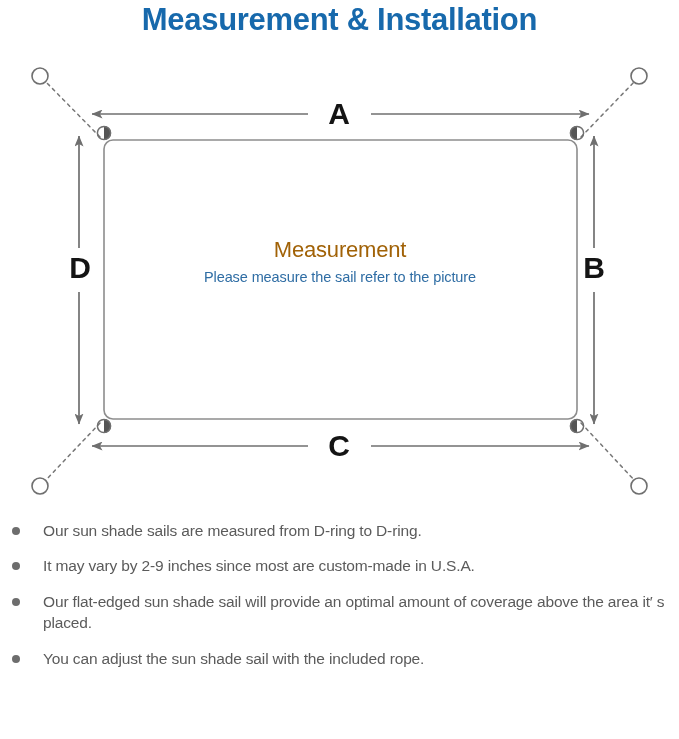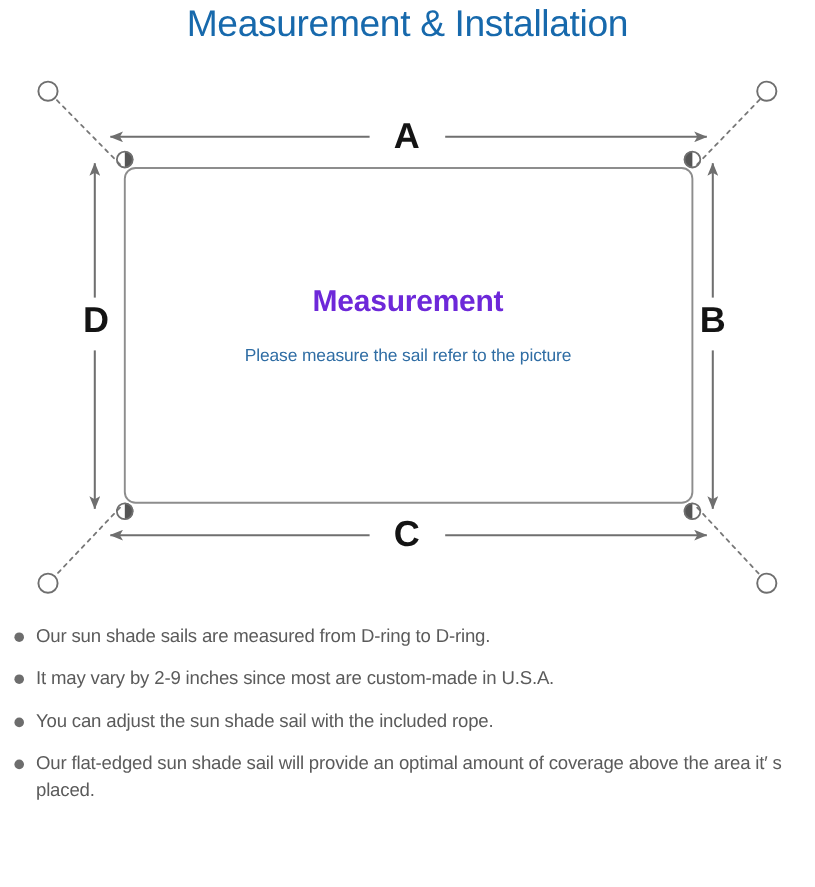--- a/index.html
+++ b/index.html
@@ -20,21 +20,21 @@
   
   .page-title {
     position: absolute;
     left: 0;
     top: 0;
     width: 679px;
     height: 46px;
     line-height: 40px;
     text-align: center;
     font-size: 31px;
-    font-weight: normal;
+    font-weight: bold;
     color: #1769ac;
     letter-spacing: -0.3px;
     white-space: nowrap;
   }
 
   
   .diagram {
     position: absolute;
     left: 0;
     top: 52px;
@@ -63,44 +63,44 @@
   .dim-b { left: 570px; top: 201px; width: 48px; }
 
   .center-block {
     position: absolute;
     left: 130px;
     top: 185px;
     width: 420px;
     text-align: center;
   }
   .center-title {
-    font-size: 25px;
-    font-weight: bold;
-    color: #6d28d9;
+    font-size: 22px;
+    font-weight: normal;
+    color: #a16207;
     line-height: 1.15;
     letter-spacing: -0.2px;
   }
   .center-sub {
-    margin-top: 23px;
+    margin-top: 7px;
     font-size: 14.5px;
     color: #2f6da4;
     line-height: 1.2;
     letter-spacing: -0.1px;
   }
 
   
   .notes {
     position: absolute;
     left: 0;
     top: 520px;
     width: 679px;
   }
   .note-item {
     position: relative;
-    padding-left: 30px;
+    padding-left: 43px;
     padding-right: 6px;
     margin-bottom: 14px;
     font-size: 15.5px;
     line-height: 1.38;
     color: #5b5b5b;
     letter-spacing: -0.15px;
   }
   .note-item:last-child { margin-bottom: 0; }
   .note-bullet {
     position: absolute;
@@ -197,19 +197,19 @@
   <div class="note-item">
     <span class="note-bullet"></span>
     <span>Our sun shade sails are measured from D-ring to D-ring.</span>
   </div>
   <div class="note-item">
     <span class="note-bullet"></span>
     <span>It may vary by 2-9 inches since most are custom-made in U.S.A.</span>
   </div>
   <div class="note-item">
     <span class="note-bullet"></span>
+    <span>Our flat-edged sun shade sail will provide an optimal amount of coverage above the area it′ s placed.</span>
+  </div>
+  <div class="note-item">
+    <span class="note-bullet"></span>
     <span>You can adjust the sun shade sail with the included rope.</span>
   </div>
-  <div class="note-item">
-    <span class="note-bullet"></span>
-    <span>Our flat-edged sun shade sail will provide an optimal amount of coverage above the area it′ s placed.</span>
-  </div>
 </div>
 
 </body></html>

